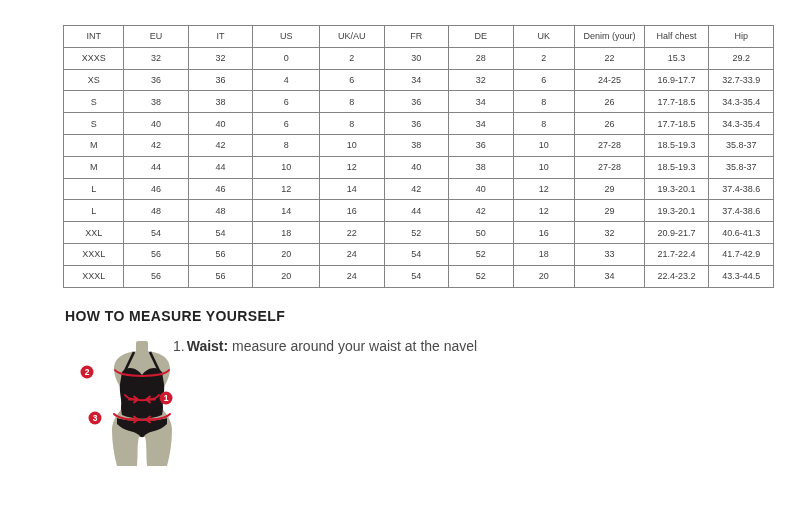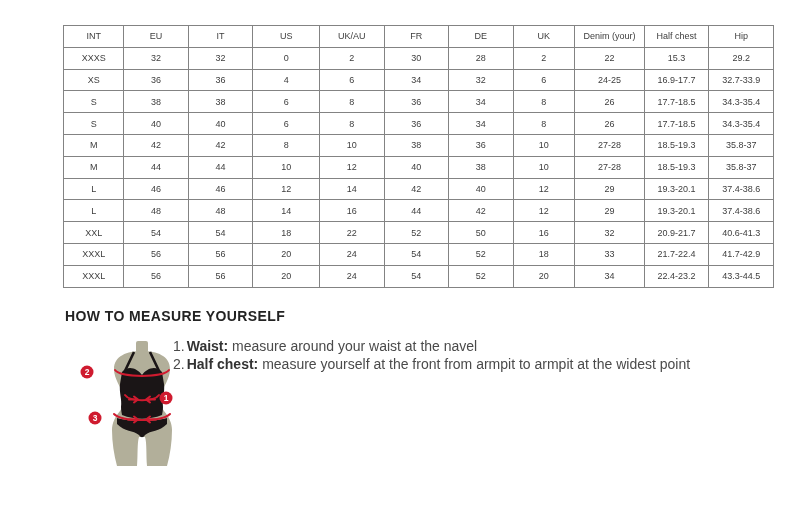--- a/index.html
+++ b/index.html
@@ -294,18 +294,17 @@
           <text class="mq-badge-num" x="12" y="36.2">2</text>
           <circle class="mq-badge" cx="91" cy="59" r="6.5"></circle>
           <text class="mq-badge-num" x="91" y="62.2">1</text>
           <circle class="mq-badge" cx="20" cy="79" r="6.5"></circle>
           <text class="mq-badge-num" x="20" y="82.2">3</text>
         </svg>
       </div>
 
       <ol class="steps" id="steps-list">
           <li><span class="step-num">1.</span><span class="step-label">Waist:</span><span> measure around your waist at the navel</span></li>
-          <li><span class="step-num">2.</span><span class="step-label">Half chest:</span><span> measure yourself at the front from armpit to armpit at the widest point</span></li>
         </ol>
     </div>
   </section>
 
 </div>
 
 </body></html>

